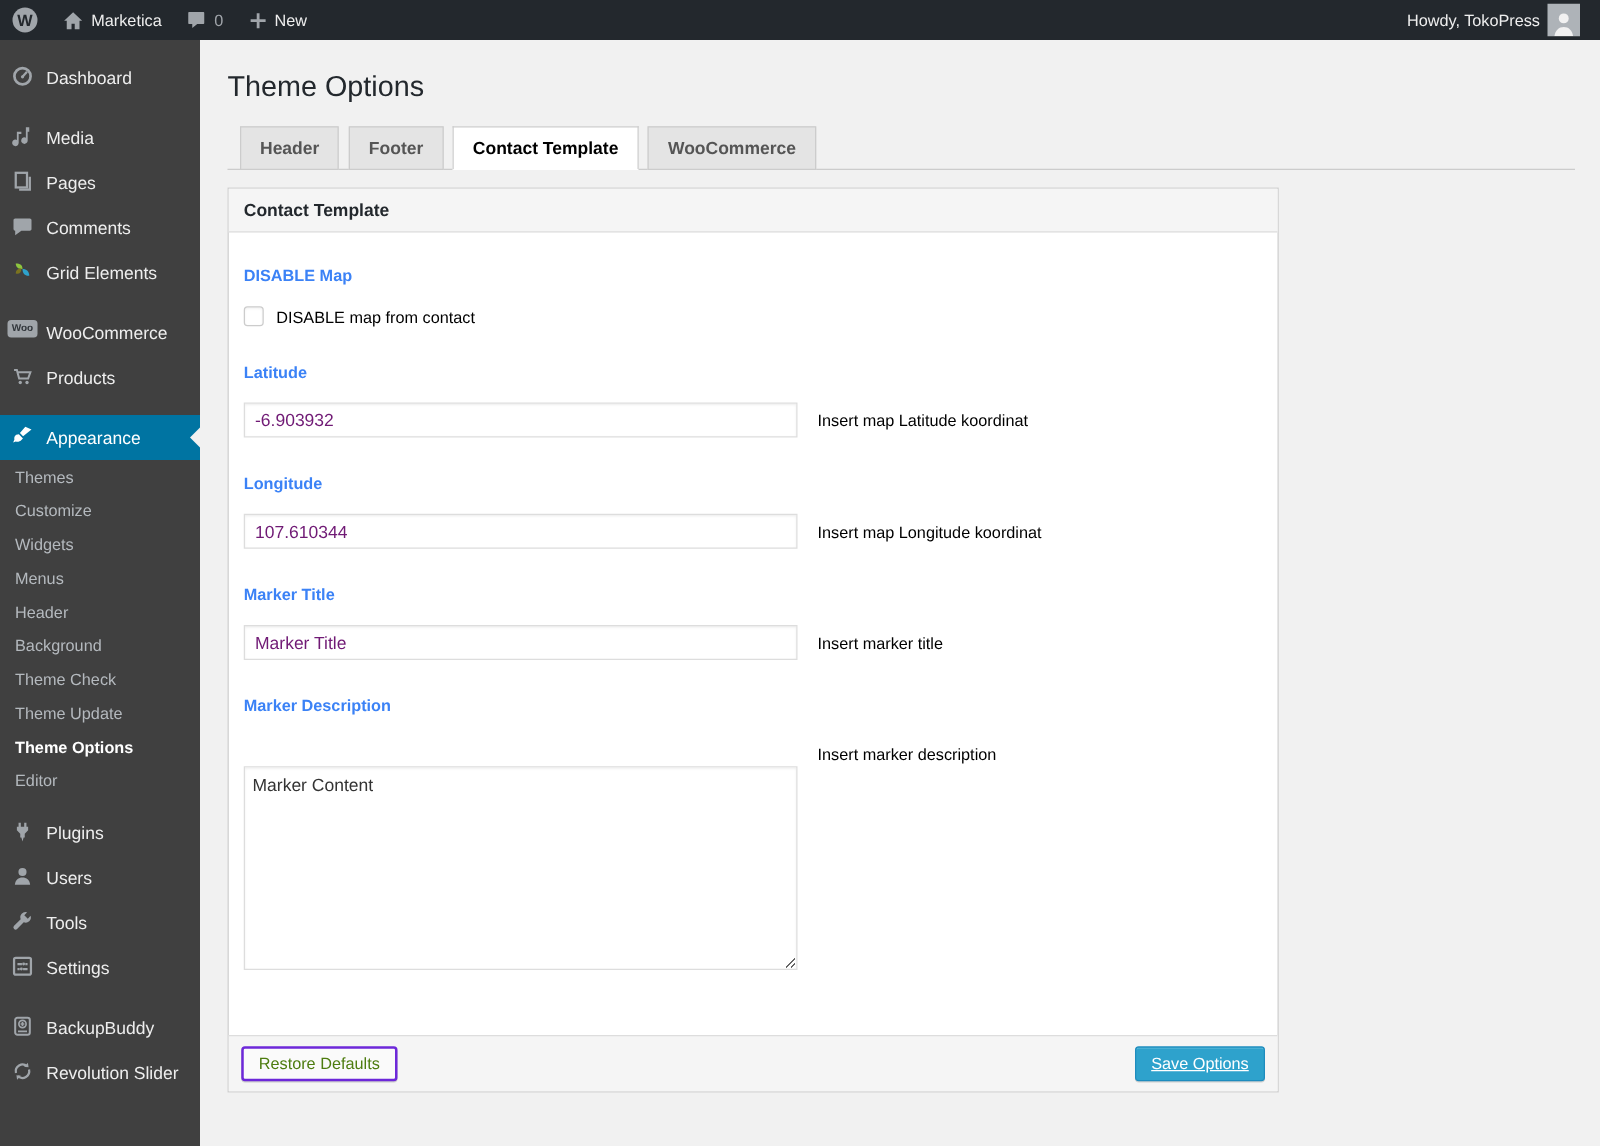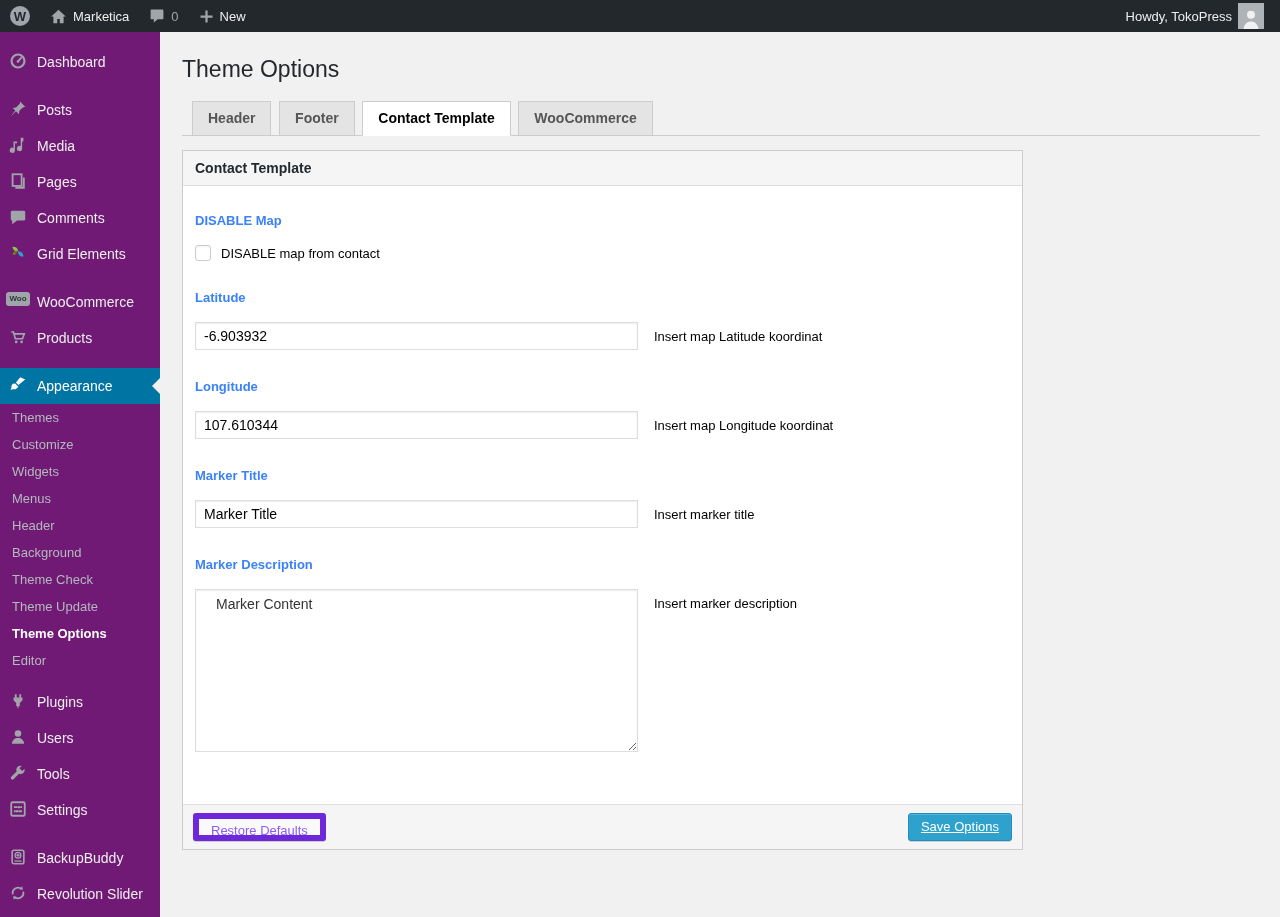--- a/index.html
+++ b/index.html
@@ -30,21 +30,21 @@
   }
   .howdy { padding:0 8px; }
   .avatar {
     width:26px; height:26px; margin-right:8px; background:#aeb3b8;
     display:flex; align-items:flex-end; justify-content:center; overflow:hidden;
   }
 
   
   .side-menu {
     position:fixed; top:32px; left:0; bottom:0; width:160px;
-    background:#701a75; color:#eee; padding-top:12px;
+    background:#404040; color:#eee; padding-top:12px;
   }
   .menu-item {
     position:relative; display:flex; align-items:center; gap:9px;
     padding:8px 8px; font-size:14px; line-height:18px; cursor:pointer; color:#eee;
   }
   .menu-item .mi-icon { width:20px; height:20px; color:#a0a5aa; flex:none;
     display:flex; align-items:flex-start; justify-content:center; }
   .menu-sep { height:12px; }
   .menu-item.current-parent { background:#0074a2; color:#fff; }
   .menu-item.current-parent .mi-icon { color:#fff; }
@@ -89,51 +89,52 @@
     background:#f5f5f5; border-bottom:1px solid #ddd;
     padding:9px 12px; font-size:14px; font-weight:bold; color:#23282d;
   }
   .panel-body { padding:27px 12px 52px; }
 
   .field { margin-bottom:29px; }
   .field:last-child { margin-bottom:0; }
   .field-label { font-weight:bold; font-size:13px; color:#3b82f6; margin-bottom:17px; }
   .control-row { display:flex; align-items:flex-start; }
   .wp-input {
-    width:443px; height:28px; padding:4px 8px; font-size:14px; color:#000000;
+    width:443px; height:28px; padding:4px 8px; font-size:14px; color:#701a75;
     border:1px solid #ddd; background:#fff; border-radius:0;
     font-family:"Liberation Sans","DejaVu Sans",sans-serif;
     box-shadow:inset 0 1px 2px rgba(0,0,0,.07);
   }
   .wp-textarea {
-    width:443px; height:163px; padding:6px 20px; font-size:14px; color:#333;
+    width:443px; height:163px; padding:6px 6px; font-size:14px; color:#333;
     border:1px solid #ddd; background:#fff; resize:both;
     font-family:"Liberation Sans","DejaVu Sans",sans-serif;
     box-shadow:inset 0 1px 2px rgba(0,0,0,.07);
+    margin-top:24px;
   }
   .field-desc { margin-left:16px; margin-top:7px; color:#000000; font-size:13px; }
   .checkbox-row { display:flex; align-items:center; gap:10px; }
   .wp-checkbox {
     appearance:none; -webkit-appearance:none; width:16px; height:16px;
     border:1px solid #ccc; border-radius:3px; background:#fff; cursor:pointer;
     box-shadow:inset 0 1px 2px rgba(0,0,0,.06); margin:0;
   }
   .checkbox-label { color:#000000; font-size:13px; cursor:pointer; }
 
   .panel-footer {
     background:#f5f5f5; border-top:1px solid #ddd; padding:8px 10px;
     display:flex; align-items:center; justify-content:space-between;
   }
   .btn {
     display:inline-block; font-size:13px; line-height:24px; padding:0 12px;
     border-radius:3px; cursor:pointer; height:28px;
     font-family:"Liberation Sans","DejaVu Sans",sans-serif;
   }
   .btn-secondary {
-    background:#fafafa; border:6px solid #6d28d9; color:#8b5cf6;
+    background:#fafafa; border:2px solid #6d28d9; color:#4d7c0f;
     box-shadow:0 1px 0 #ccc;
   }
   .btn-primary {
     background:#2ea2cc; border:1px solid #1e8cbe; color:#fff;
     box-shadow:inset 0 1px 0 rgba(120,200,230,.5), 0 1px 0 rgba(0,0,0,.15);
     text-decoration:underline;
   }
 </style>
 </head>
 <body>
@@ -189,28 +190,20 @@
           <circle cx="10" cy="10" r="7.2" fill="none" stroke="currentColor" stroke-width="2.4"></circle>
           <path d="M10 10.5 14 6" stroke="currentColor" stroke-width="2" fill="none"></path>
           <circle cx="10" cy="10.5" r="1.4" fill="currentColor"></circle>
         </svg>
     </span>
     <span>Dashboard</span>
   </div>
 
   <div class="menu-sep"></div>
 
-  <div class="menu-item">
-    <span class="mi-icon">
-      <svg width="18" height="18" viewBox="0 0 20 20" fill="currentColor">
-          <path d="M12.2 1.8 18 7.6l-3 1-3.4 3.4-.6 3.8-3.2-3.2L2 18l4.9-6.3-2.7-2.7 3.6-.8 4.4-4.4z"></path>
-        </svg>
-    </span>
-    <span>Posts</span>
-  </div>
 
   <div class="menu-item">
     <span class="mi-icon">
       <svg width="18" height="18" viewBox="0 0 20 20" fill="currentColor">
           <path d="M13 2v9.3a2.9 2.9 0 1 0 1.6 2.6V6H16V2h-3zM5 6v7.3A2.9 2.9 0 1 0 6.6 16V8H9V6H5z"></path>
         </svg>
     </span>
     <span>Media</span>
   </div>
 

